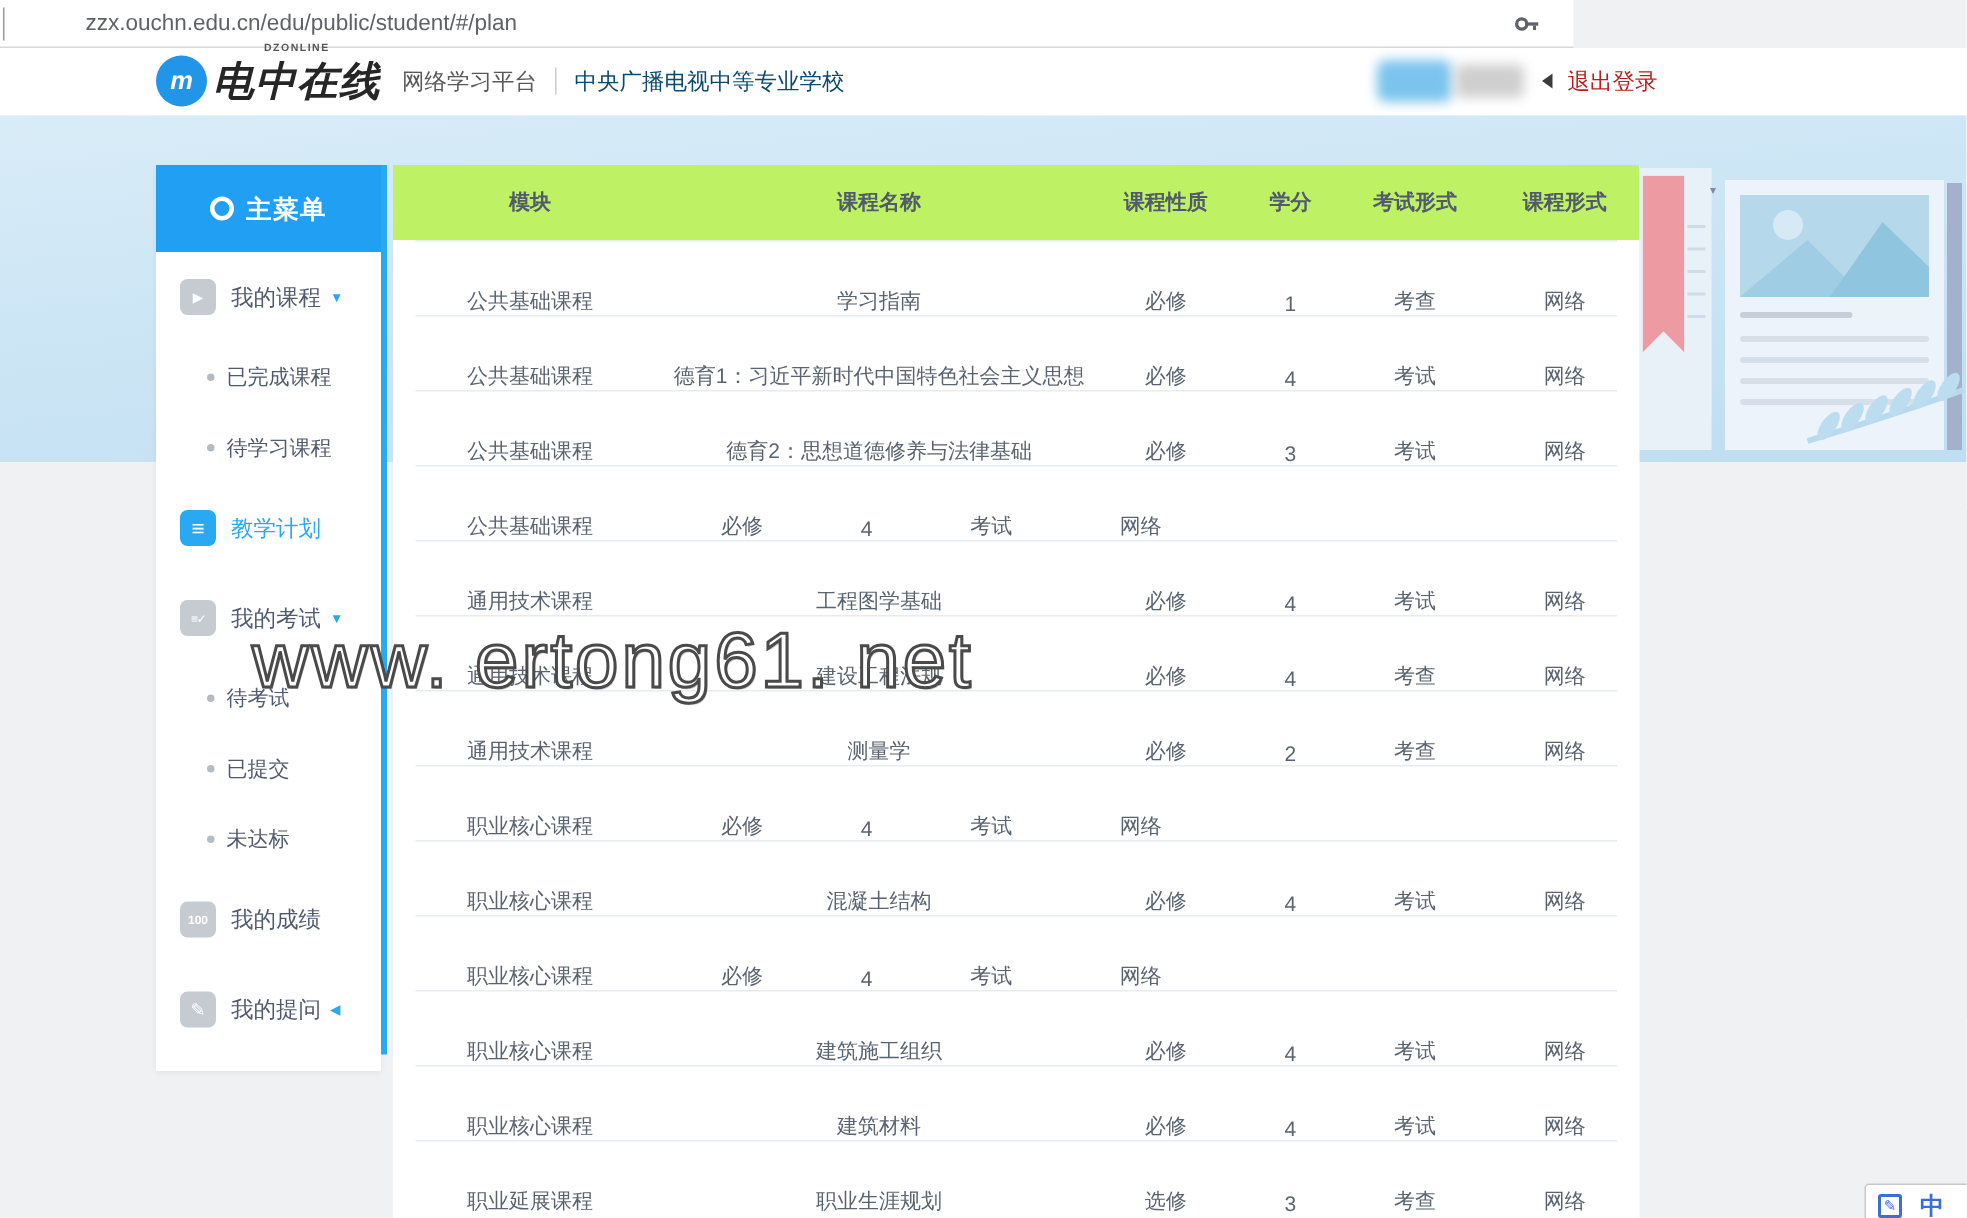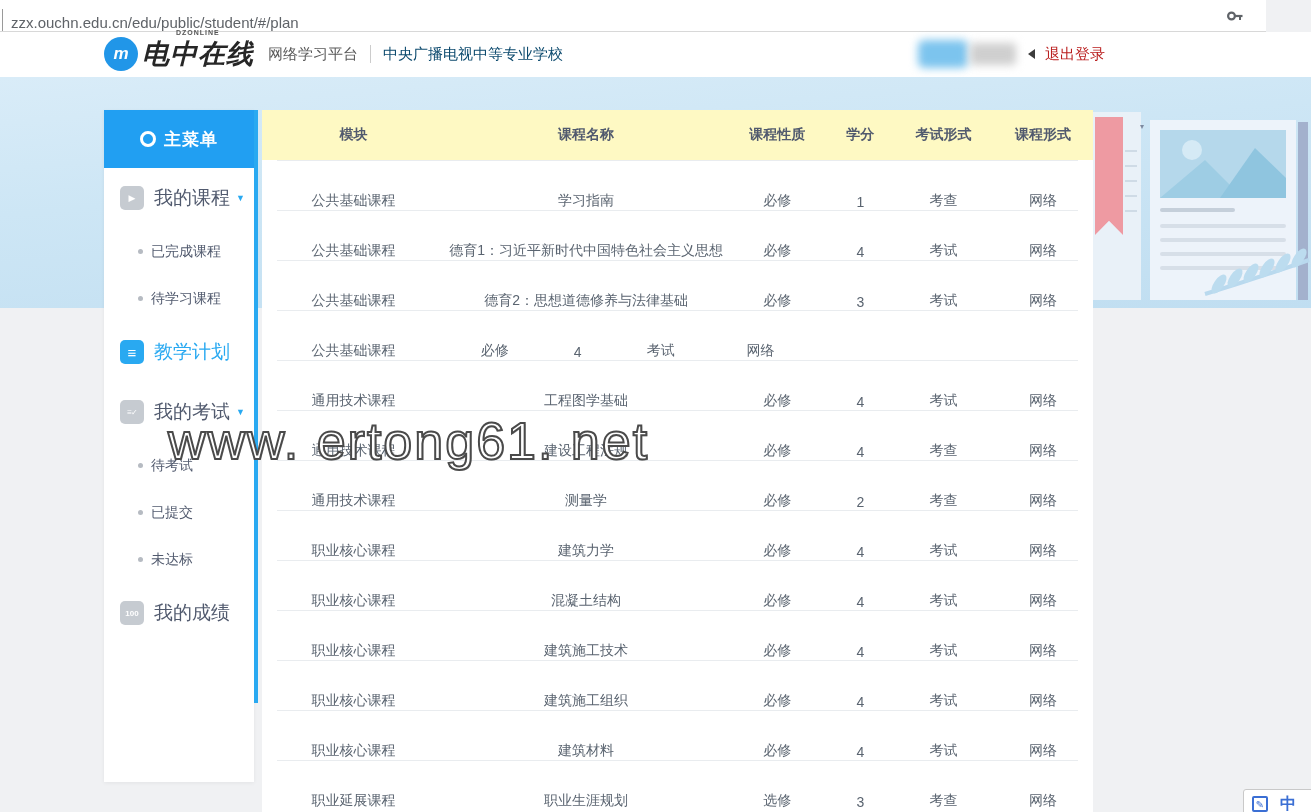--- a/index.html
+++ b/index.html
@@ -1,21 +1,21 @@
 <!DOCTYPE html>
 <html><head>
 <meta charset="utf-8">
 <style>
   * { margin:0; padding:0; box-sizing:border-box; }
   html,body { width:1311px; height:812px; overflow:hidden; }
   body { font-family:"Liberation Sans","DejaVu Sans",sans-serif; background:#f0f1f3; position:relative; }
 
   
-  .urlbar { position:absolute; left:0; top:0; width:1266px; height:32px; background:#fff;
-            border-bottom:1px solid #d8d8d8; display:flex; align-items:flex-end; }
+  .urlbar { position:absolute; left:0; top:0; width:1049px; height:32px; background:#fff;
+            border-bottom:1px solid #d8d8d8; display:flex; align-items:center;gap:46px; }
   .urlbar .caret-left { width:1px; height:22px; background:#9a9a9a; margin-left:2px; }
   .urlbar .url-text { margin-left:8px; font-size:15px; color:#5f6368; }
   .urlbar .key { position:absolute; right:22px; top:7px; width:18px; height:18px; }
 
   
   .appheader { position:absolute; left:0; top:32px; width:1311px; height:45px; background:#fff; }
   .brand { position:absolute; left:104px; top:4px; display:flex; align-items:center; }
   .logo-circle { width:34px; height:34px; border-radius:50%; background:#2196e8; color:#fff;
                  display:flex; align-items:center; justify-content:center; font-weight:bold;
                  font-size:17px; font-style:italic; }
@@ -46,45 +46,45 @@
   .illus .marker { position:absolute; left:47px; top:32px; font-size:8px; color:#7d8aa0; }
   .illus .main-card { position:absolute; left:57px; top:30px; width:146px; height:180px; background:#edf3fa; }
   .illus .img-ph { position:absolute; left:10px; top:10px; width:126px; height:68px; background:#b5d8eb; overflow:hidden; }
   .illus .sun { position:absolute; left:22px; top:10px; width:20px; height:20px; border-radius:50%; background:#d5eaf5; }
   .illus .line { position:absolute; left:10px; height:4px; background:#d7dfe8; border-radius:2px; }
   .illus .line.dark { background:#c5cfda; }
   .illus .spine { position:absolute; left:205px; top:32px; width:10px; height:178px; background:#a3b1cd; }
   .illus svg.leaf { position:absolute; left:110px; top:158px; }
 
   
-  .sidebar { position:absolute; left:104px; top:110px; width:150px; height:672px; background:#fff;
+  .sidebar { position:absolute; left:104px; top:110px; width:150px; height:604px; background:#fff;
              box-shadow:0 1px 4px rgba(0,0,0,0.06);text-align:right; }
   .sidebar .scroll-accent { position:absolute; right:-4px; top:0; width:4px; height:593px; background:#29a9f1; }
   .menu-header { height:58px; background:#219ff2; display:flex; align-items:center; justify-content:center; }
   .menu-header .ring { width:16px; height:16px; border:3px solid #fff; border-radius:50%; }
   .menu-header .menu-title { color:#fff; font-size:17px; font-weight:bold; margin-left:8px; letter-spacing:1px; }
   .side-item { height:60px; display:flex; align-items:center; padding-left:16px; cursor:pointer; }
   .side-sub  { height:47px; display:flex; align-items:center; padding-left:34px; cursor:pointer; }
   .side-icon { width:24px; height:24px; border-radius:5px; background:#c6cbd1; color:#fff;
                display:flex; align-items:center; justify-content:center; flex:0 0 24px; }
   .side-icon.blue { background:#29a9f1; }
   .icon-courses::before { content:"▶"; font-size:9px; }
   .icon-plan::before { content:"≡"; font-size:15px; font-weight:bold; }
   .icon-exam::before { content:"≡✓"; font-size:8px; letter-spacing:-1px; }
   .icon-score::before { content:"100"; font-size:8px; font-weight:bold; }
   .icon-question::before { content:"✎"; font-size:12px; }
-  .side-label { font-size:19px; color:#515a6e; margin-left:10px; }
+  .side-label { font-size:15px; color:#515a6e; margin-left:10px; }
   .side-item.active .side-label { color:#29a9f1; }
   .bullet { width:5px; height:5px; border-radius:50%; background:#b6bbc2; flex:0 0 5px; }
   .side-sub .side-label { font-size:14px; margin-left:8px; }
   .caret { margin-left:6px; color:#29a9f1; font-size:9px; }
 
   
   .table-card { position:absolute; left:262px; top:110px; width:831px; height:702px; background:#fff; overflow:hidden; }
-  .thead { display:flex; height:50px; background:#fef9c3; align-items:center; }
+  .thead { display:flex; height:50px; background:#bef264; align-items:center; }
   .thead .tcell { font-weight:bold; color:#515a6e; }
   .trow { display:flex; height:50px; align-items:flex-end; position:relative; }
   .trow::before { content:""; position:absolute; left:15px; right:15px; top:0; height:1px; background:#e9ecef; }
   .tcell { font-size:14px; color:#5a6470; text-align:center; overflow:hidden; white-space:nowrap; }
   .c0 { width:22%; } .c1 { width:34%; } .c2 { width:12%; } .c3 { width:8%; } .c4 { width:12%; } .c5 { width:12%; }
 
   
   .watermark { position:absolute; left:168px; top:411px; font-size:52px; color:#fff;
                -webkit-text-stroke:2px #4a4a4a; letter-spacing:2px; z-index:50;
                text-shadow:1px 1px 0 rgba(80,80,80,0.35); white-space:nowrap; pointer-events:none; }
@@ -205,20 +205,25 @@
         <span class="side-label">已提交</span>
       </div>
       <div class="side-sub">
         <span class="bullet"></span>
         <span class="side-label">未达标</span>
       </div>
       <div class="side-item">
         <span class="side-icon icon-score"></span>
         <span class="side-label">我的成绩</span>
       </div>
+      <div class="side-item">
+        <span class="side-icon icon-question"></span>
+        <span class="side-label">我的提问</span>
+        <span class="caret">◀</span>
+      </div>
     </nav>
   <div class="scroll-accent"></div>
 </aside>
 
 <main class="table-card">
   <div class="thead">
       <div class="tcell c0">模块</div>
       <div class="tcell c1">课程名称</div>
       <div class="tcell c2">课程性质</div>
       <div class="tcell c3">学分</div>
@@ -276,37 +281,35 @@
       <div class="trow">
         <div class="tcell c0">通用技术课程</div>
         <div class="tcell c1">测量学</div>
         <div class="tcell c2">必修</div>
         <div class="tcell c3">2</div>
         <div class="tcell c4">考查</div>
         <div class="tcell c5">网络</div>
       </div>
       <div class="trow">
         <div class="tcell c0">职业核心课程</div>
-        <div class="tcell c1">建筑力学</div>
         <div class="tcell c2">必修</div>
         <div class="tcell c3">4</div>
         <div class="tcell c4">考试</div>
         <div class="tcell c5">网络</div>
       </div>
       <div class="trow">
         <div class="tcell c0">职业核心课程</div>
         <div class="tcell c1">混凝土结构</div>
         <div class="tcell c2">必修</div>
         <div class="tcell c3">4</div>
         <div class="tcell c4">考试</div>
         <div class="tcell c5">网络</div>
       </div>
       <div class="trow">
         <div class="tcell c0">职业核心课程</div>
-        <div class="tcell c1">建筑施工技术</div>
         <div class="tcell c2">必修</div>
         <div class="tcell c3">4</div>
         <div class="tcell c4">考试</div>
         <div class="tcell c5">网络</div>
       </div>
       <div class="trow">
         <div class="tcell c0">职业核心课程</div>
         <div class="tcell c1">建筑施工组织</div>
         <div class="tcell c2">必修</div>
         <div class="tcell c3">4</div>

